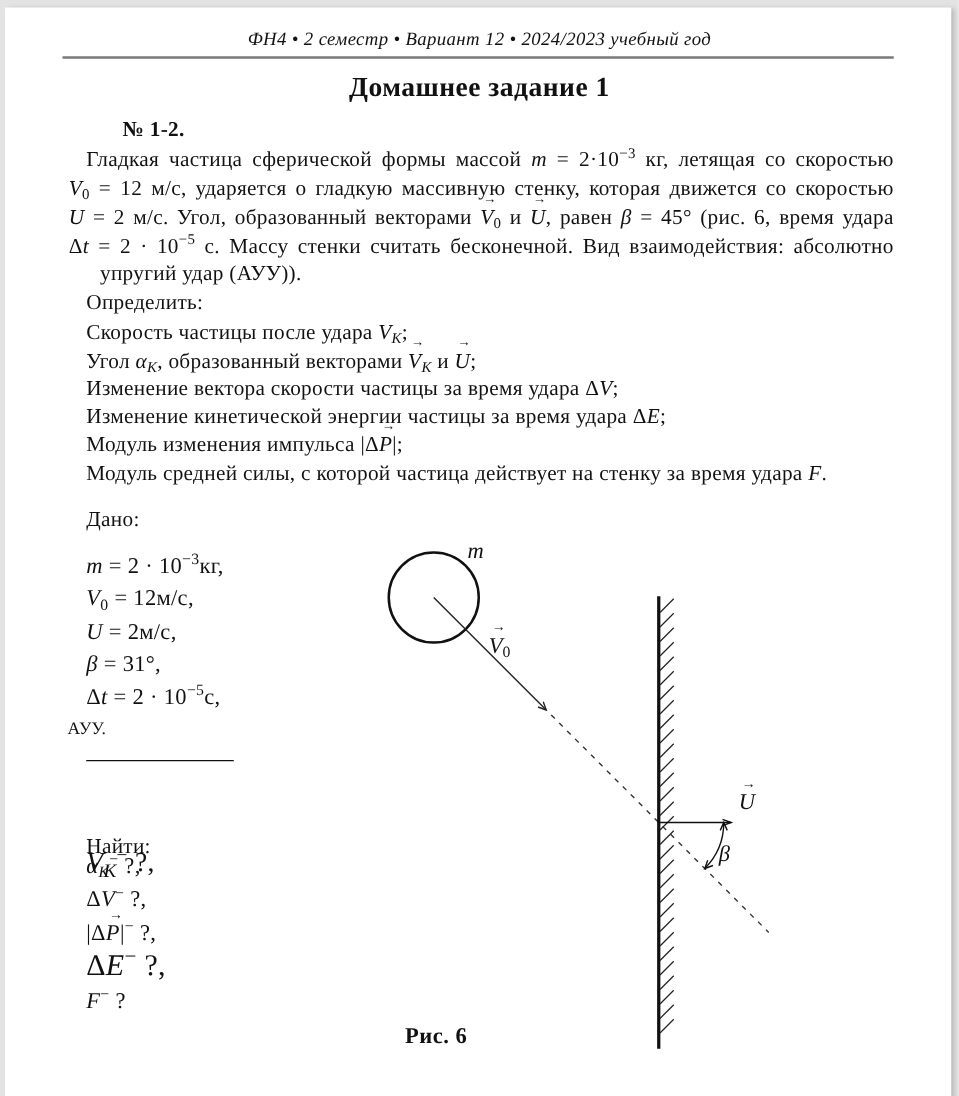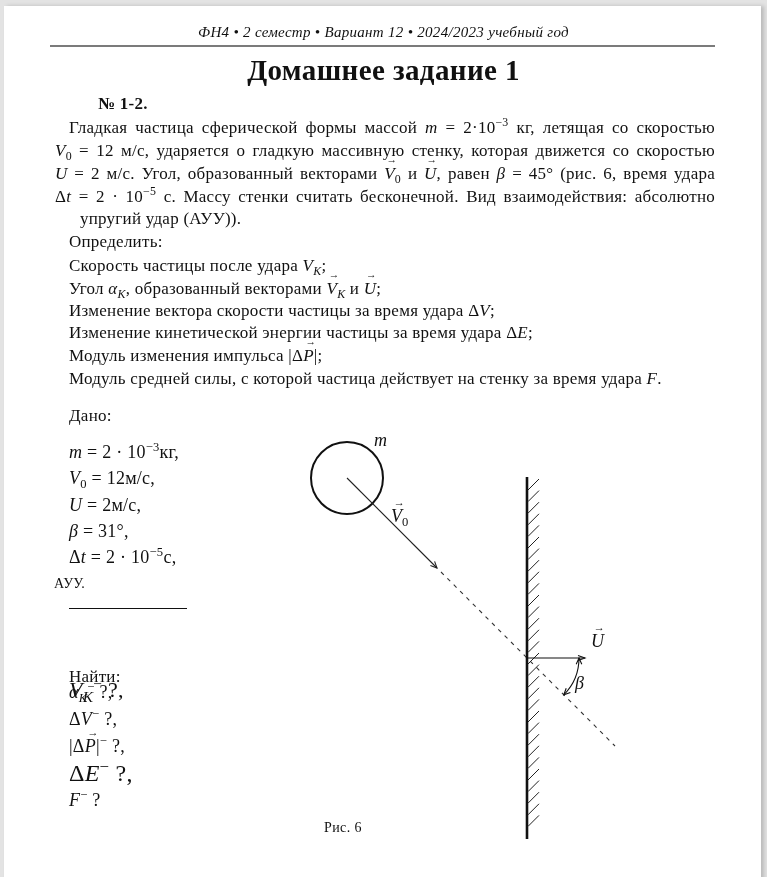--- a/index.html
+++ b/index.html
@@ -3,26 +3,26 @@
 <meta charset="utf-8">
 <style>
   html, body { margin:0; padding:0; }
   body { width:767px; height:877px; background:#e3e3e3; position:relative; overflow:hidden;
          font-family:"Liberation Serif", serif; color:#111; }
   .page { position:absolute; left:4px; top:6px; width:757px; height:880px; background:#fff;
           box-shadow: 3px 0 4px rgba(0,0,0,0.18); }
   .abs { position:absolute; white-space:nowrap; line-height:22px; height:22px; }
   .running-head { left:0; width:767px; top:21px; text-align:center; font-style:italic; font-size:15px; letter-spacing:0.3px; }
   .head-rule { position:absolute; left:50px; top:45px; width:665px; height:2px; background:#7b7b7b; }
-  .title { left:0; width:767px; top:57px; height:26px; line-height:26px; text-align:center; font-weight:bold; font-size:29px; letter-spacing:0.4px; }
+  .title { left:0; width:767px; top:57px; height:26px; line-height:26px; text-align:center; font-weight:bold; font-size:22px; letter-spacing:0.4px; }
   .body-text { font-size:17px; letter-spacing:0.25px; }
   .num { font-weight:bold;margin-left:29px; }
   .jline { white-space:normal; text-align:justify; text-align-last:justify; overflow:visible; }
   .rule-given { position:absolute; left:69px; top:608px; width:118px; height:1px; background:#111; }
-  .caption { font-size:14px; letter-spacing:0.4px; }
+  .caption { font-size:18px; letter-spacing:0.4px;font-weight:bold; }
   .fig { position:absolute; left:0; top:0; }
   .lbl { position:absolute; font-size:18px; line-height:22px; white-space:nowrap; }
 
   
   .mi { font-style:italic; }
   .mn { font-style:normal; }
   .vec { position:relative; display:inline-block; }
   .vec-arrow { position:absolute; left:0.22em; top:-0.72em; font-size:0.62em; font-style:normal; line-height:1; }
   .vec-arrow::before { content:"\2192"; }
   .sub { font-size:0.7em; vertical-align:-0.3em; line-height:0; }

